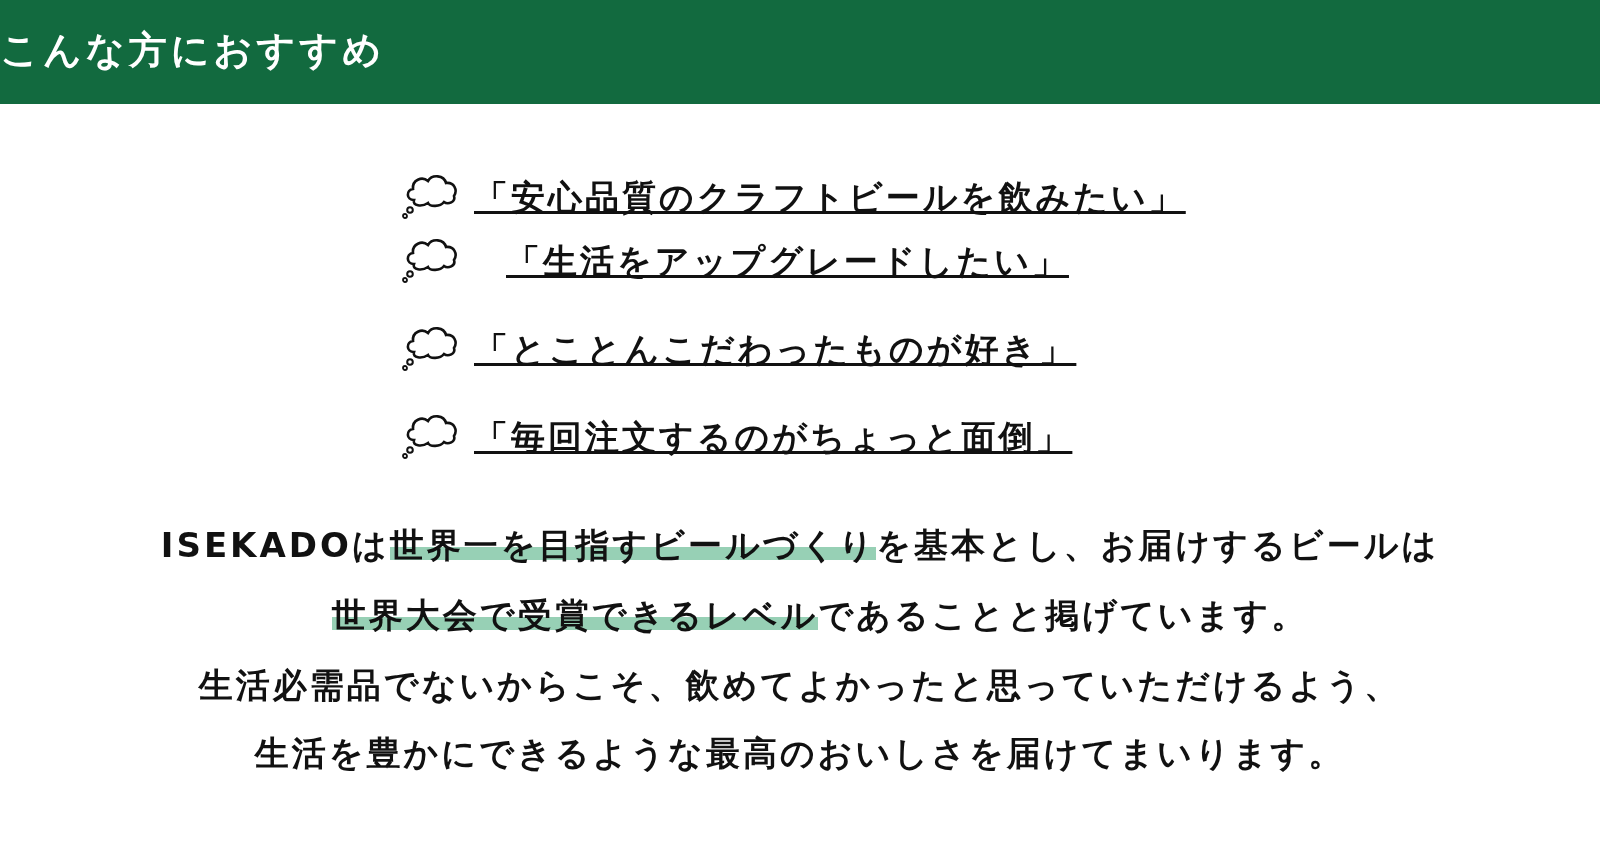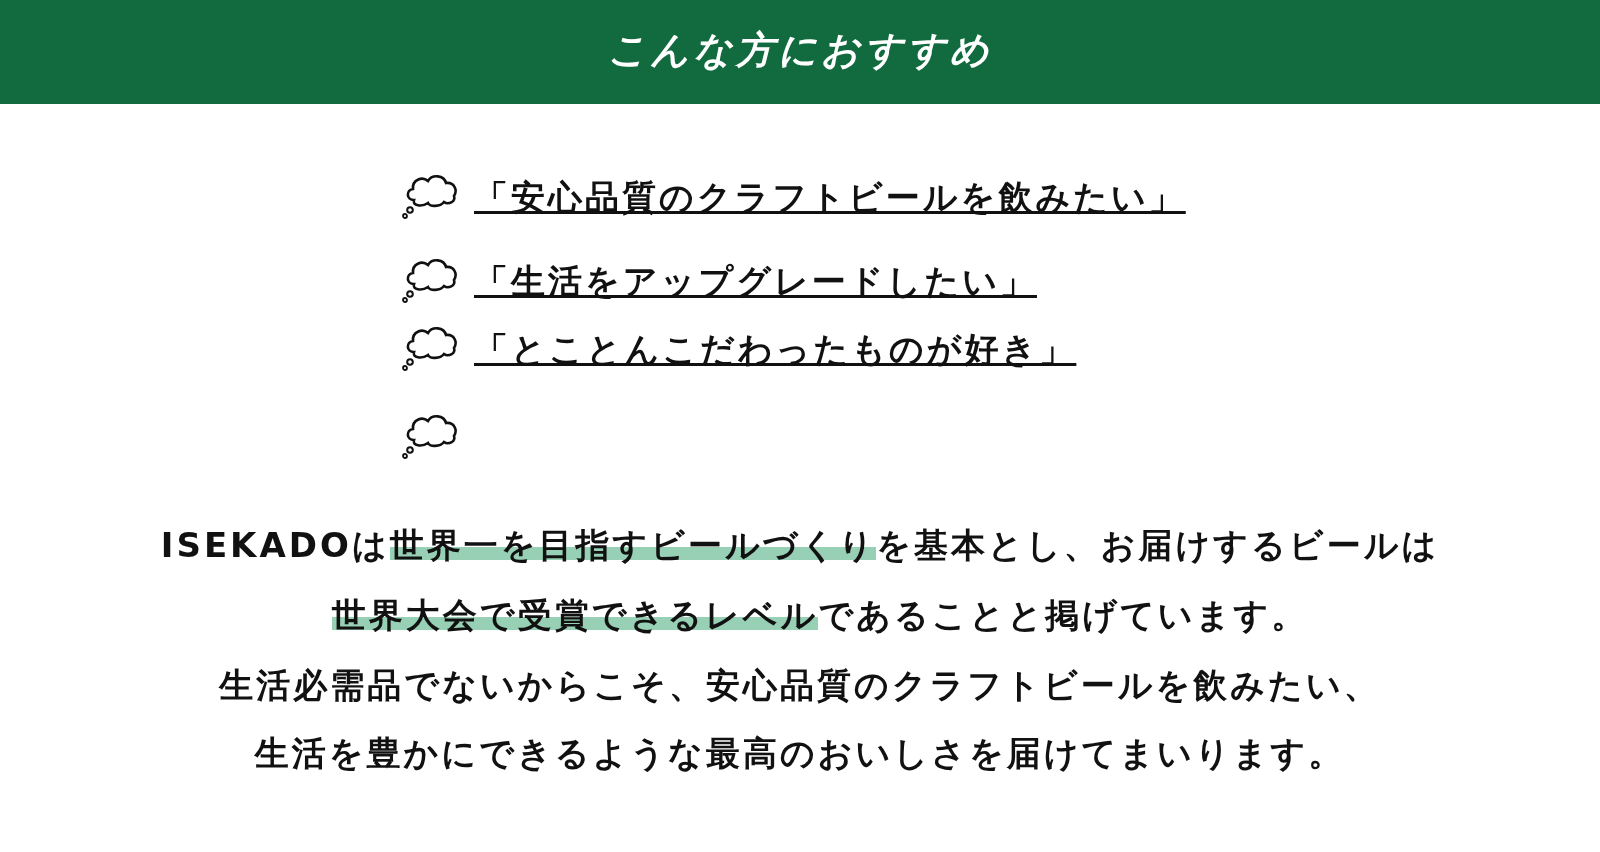--- a/index.html
+++ b/index.html
@@ -16,22 +16,20 @@
       color: #111111;
     }
     .header {
       position: absolute;
       left: 0; top: 0;
       width: 1600px;
       height: 104px;
       background: #126a3f;
       display: flex;
       align-items: center;
-      justify-content: center;
-      font-style: italic;
     }
     .header-title {
       color: #ffffff;
       font-size: 38px;
       font-weight: bold;
       letter-spacing: 4px;
       margin-top: -4px;
     }
     .wishes {
       position: absolute;
@@ -97,21 +95,21 @@
   <div class="wish" style="top:0px;">
     <span class="icon">
       <svg width="60" height="56" viewBox="0 0 60 56">
         <path d="M14 30 C6 30 6 20 13 19 C12 10 22 6 28 11 C32 4 44 5 46 13 C54 12 58 20 54 26 C56 32 48 35 44 32 C40 37 30 37 28 33 C22 37 12 36 14 30 Z" fill="none" stroke="#111" stroke-width="2.6"></path>
         <circle cx="10" cy="40" r="2.8" fill="none" stroke="#111" stroke-width="2"></circle>
         <circle cx="5" cy="46" r="2" fill="none" stroke="#111" stroke-width="1.8"></circle>
       </svg>
     </span>
     <span class="wish-text">「安心品質のクラフトビールを飲みたい」</span>
   </div>
-  <div class="wish" style="top:84px;">
+  <div class="wish" style="top:64px;gap:32px;">
     <span class="icon">
       <svg width="60" height="56" viewBox="0 0 60 56">
         <path d="M14 30 C6 30 6 20 13 19 C12 10 22 6 28 11 C32 4 44 5 46 13 C54 12 58 20 54 26 C56 32 48 35 44 32 C40 37 30 37 28 33 C22 37 12 36 14 30 Z" fill="none" stroke="#111" stroke-width="2.6"></path>
         <circle cx="10" cy="40" r="2.8" fill="none" stroke="#111" stroke-width="2"></circle>
         <circle cx="5" cy="46" r="2" fill="none" stroke="#111" stroke-width="1.8"></circle>
       </svg>
     </span>
     <span class="wish-text">「生活をアップグレードしたい」</span>
   </div>
   <div class="wish" style="top:152px;">
@@ -125,29 +123,30 @@
     <span class="wish-text">「とことんこだわったものが好き」</span>
   </div>
   <div class="wish" style="top:240px;">
     <span class="icon">
       <svg width="60" height="56" viewBox="0 0 60 56">
         <path d="M14 30 C6 30 6 20 13 19 C12 10 22 6 28 11 C32 4 44 5 46 13 C54 12 58 20 54 26 C56 32 48 35 44 32 C40 37 30 37 28 33 C22 37 12 36 14 30 Z" fill="none" stroke="#111" stroke-width="2.6"></path>
         <circle cx="10" cy="40" r="2.8" fill="none" stroke="#111" stroke-width="2"></circle>
         <circle cx="5" cy="46" r="2" fill="none" stroke="#111" stroke-width="1.8"></circle>
       </svg>
     </span>
+    <span class="wish-text">「毎回注文するのがちょっと面倒」</span>
   </div>
 </div>
 
 <div class="para">
   <div class="para-line" style="top:0px;">
     <span>ISEKADOは</span><span class="hl">世界一を目指すビールづくり</span><span>を基本とし、お届けするビールは</span>
   </div>
   <div class="para-line" style="top:70px;padding-left:20px;">
     <span class="hl">世界大会で受賞できるレベル</span><span>であることと掲げています。</span>
   </div>
   <div class="para-line" style="top:140px;">
-    <span>生活必需品でないからこそ、安心品質のクラフトビールを飲みたい、</span>
+    <span>生活必需品でないからこそ、飲めてよかったと思っていただけるよう、</span>
   </div>
   <div class="para-line" style="top:208px;text-align:center;">
     <span>生活を豊かにできるような最高のおいしさを届けてまいります。</span>
   </div>
 </div>
 
 </body></html>

